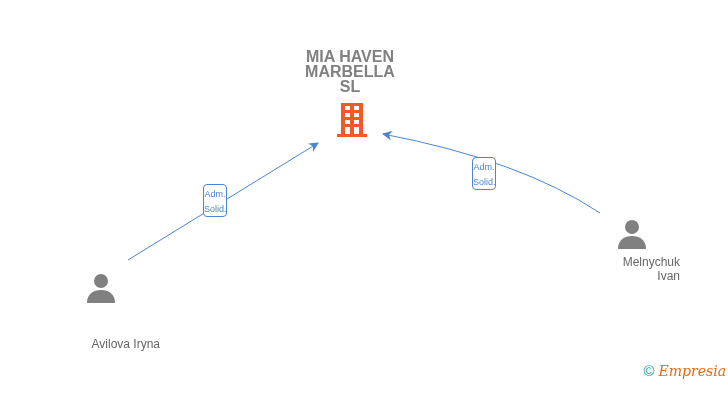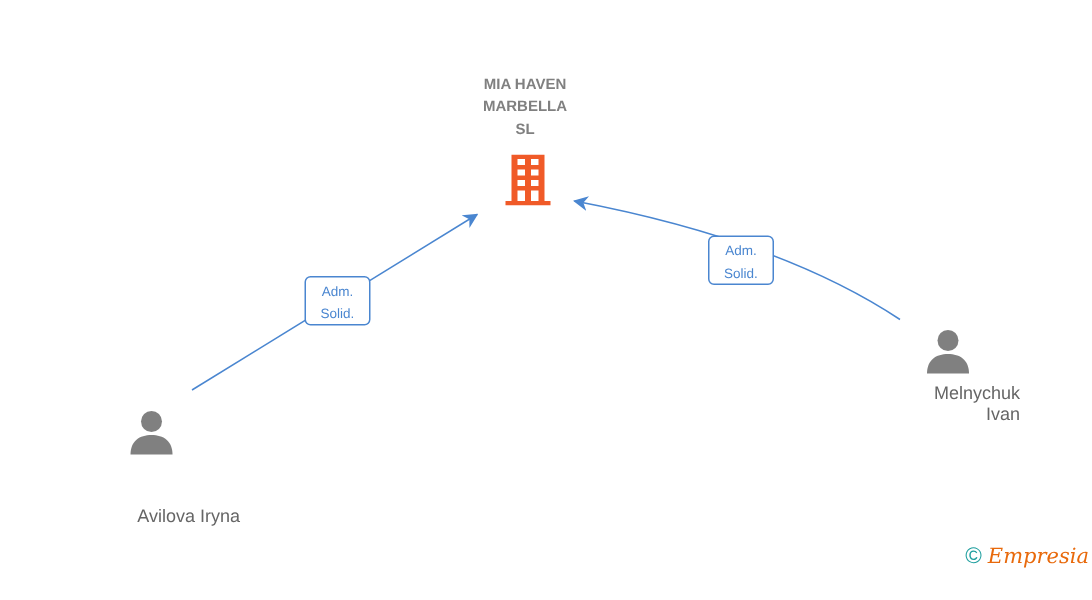--- a/index.html
+++ b/index.html
@@ -1,22 +1,22 @@
 <!DOCTYPE html>
 <html><head>
   <meta charset="utf-8">
   <style>
     html, body { margin: 0; padding: 0; background: #ffffff; }
     body { width: 728px; height: 400px; position: relative; overflow: hidden; font-family: "Liberation Sans", sans-serif; }
     .edges { position: absolute; left: 0; top: 0; width: 728px; height: 400px; }
-    .company-label { position: absolute; left: 300px; top: 49px; width: 100px; text-align: center; font-size: 10px; font-weight: bold; color: #808080; line-height: 15px; }
+    .company-label { position: absolute; left: 300px; top: 49px; width: 100px; text-align: center; font-size: 16px; font-weight: bold; color: #808080; line-height: 15px; }
     .company-icon { position: absolute; left: 336px; top: 103px; width: 32px; height: 34px; }
     .person-icon { position: absolute; width: 32px; height: 32px; }
     .person-label { position: absolute; text-align: right; font-size: 12px; color: #666666; line-height: 14px; }
-    .edge-label { position: absolute; width: 44px; height: 33px; border: 1px solid #4a86d0; border-radius: 4px; background: #fff; color: #4a86d0; font-size: 9px; text-align: center; line-height: 15px; box-sizing: border-box; padding-top: 2px; }
+    .edge-label { position: absolute; width: 24px; height: 33px; border: 1px solid #4a86d0; border-radius: 4px; background: #fff; color: #4a86d0; font-size: 9px; text-align: center; line-height: 15px; box-sizing: border-box; padding-top: 2px; }
     .footer { position: absolute; right: 2px; top: 362px; font-size: 14px; color: #e8690b; font-style: italic; font-family: "DejaVu Serif", serif; }
     .footer .copy { color: #1f9f9f; font-style: normal; font-family: "Liberation Sans", sans-serif; font-size: 15px; margin-right: 4px; }
   </style>
 </head>
 <body>
 
 <svg class="edges" viewBox="0 0 728 400">
   <defs>
     <marker id="arrow" markerWidth="10" markerHeight="10" refX="9" refY="5" orient="auto" markerUnits="userSpaceOnUse">
       <path d="M0,0 L10,5 L0,10 L3,5 Z" fill="#4a86d0"></path>

